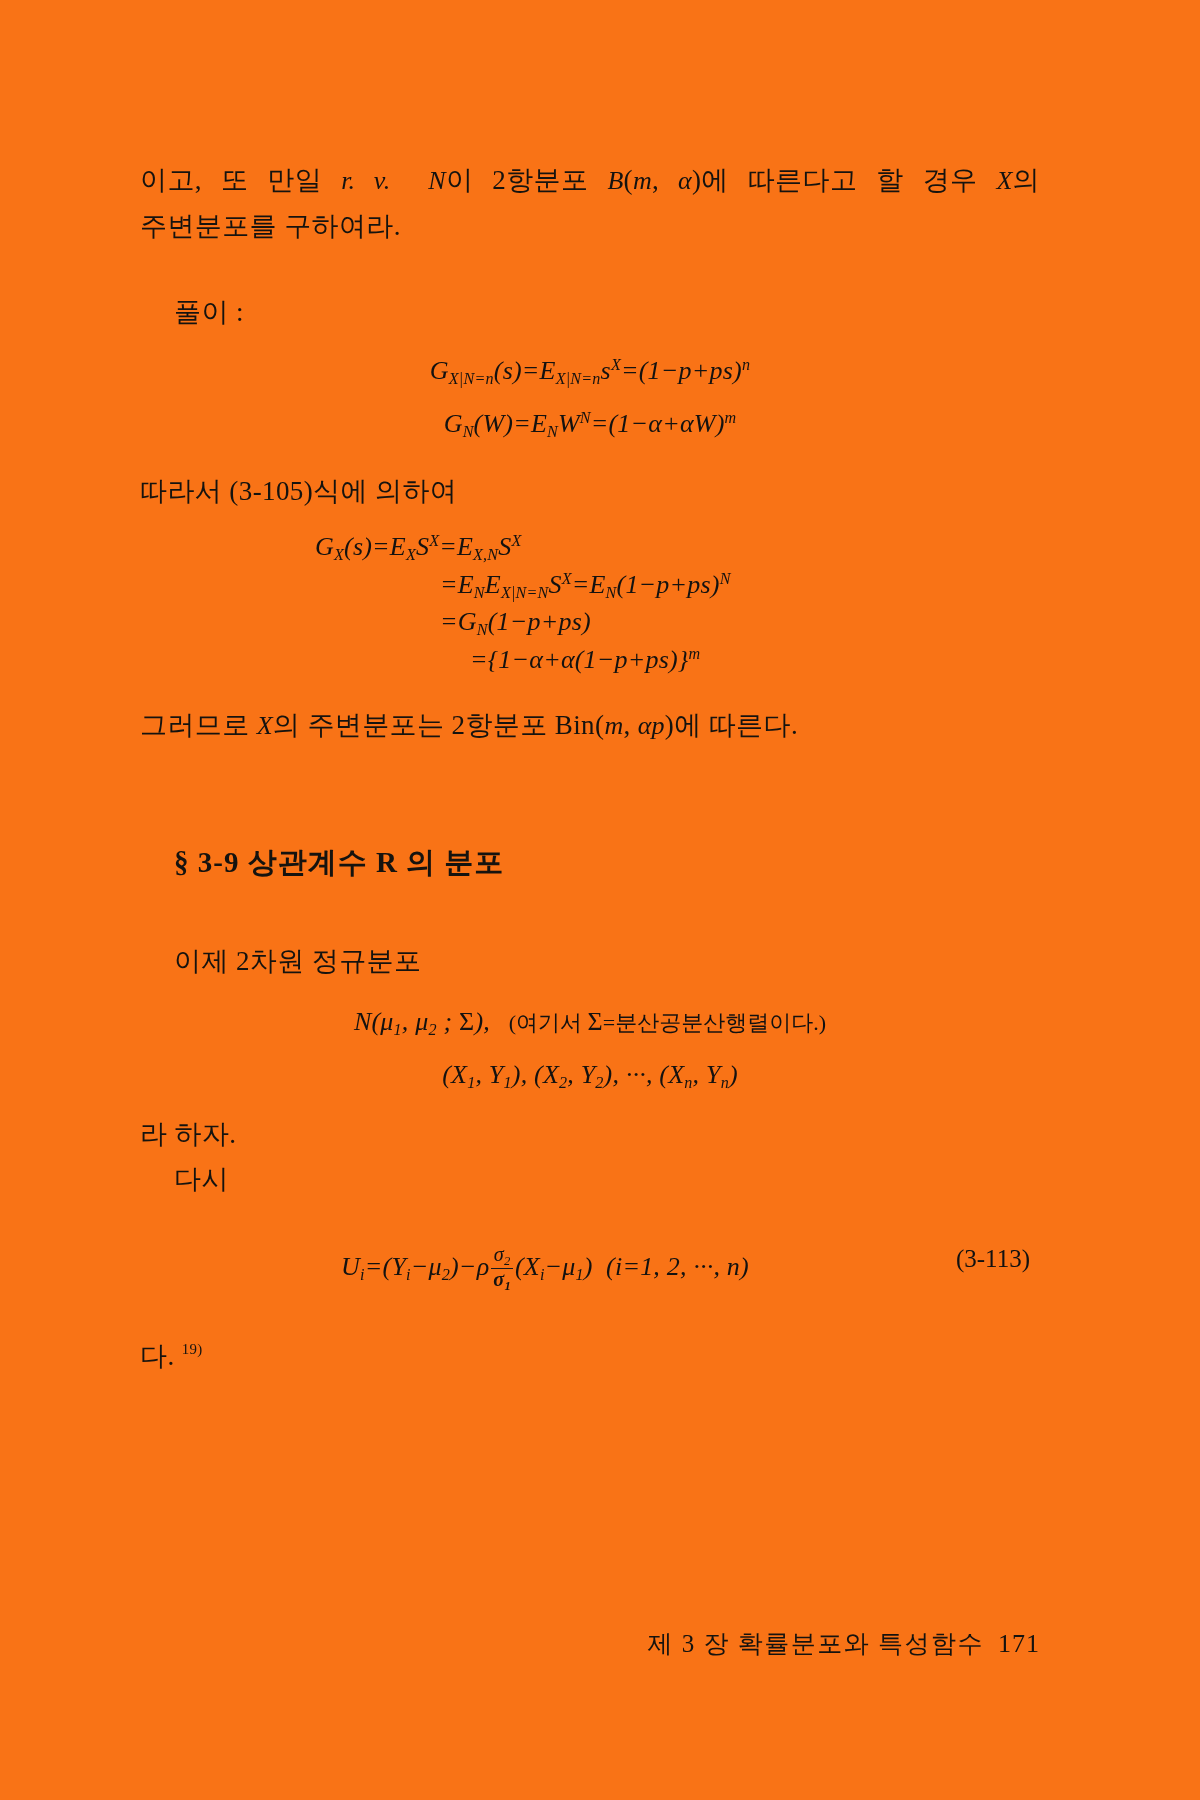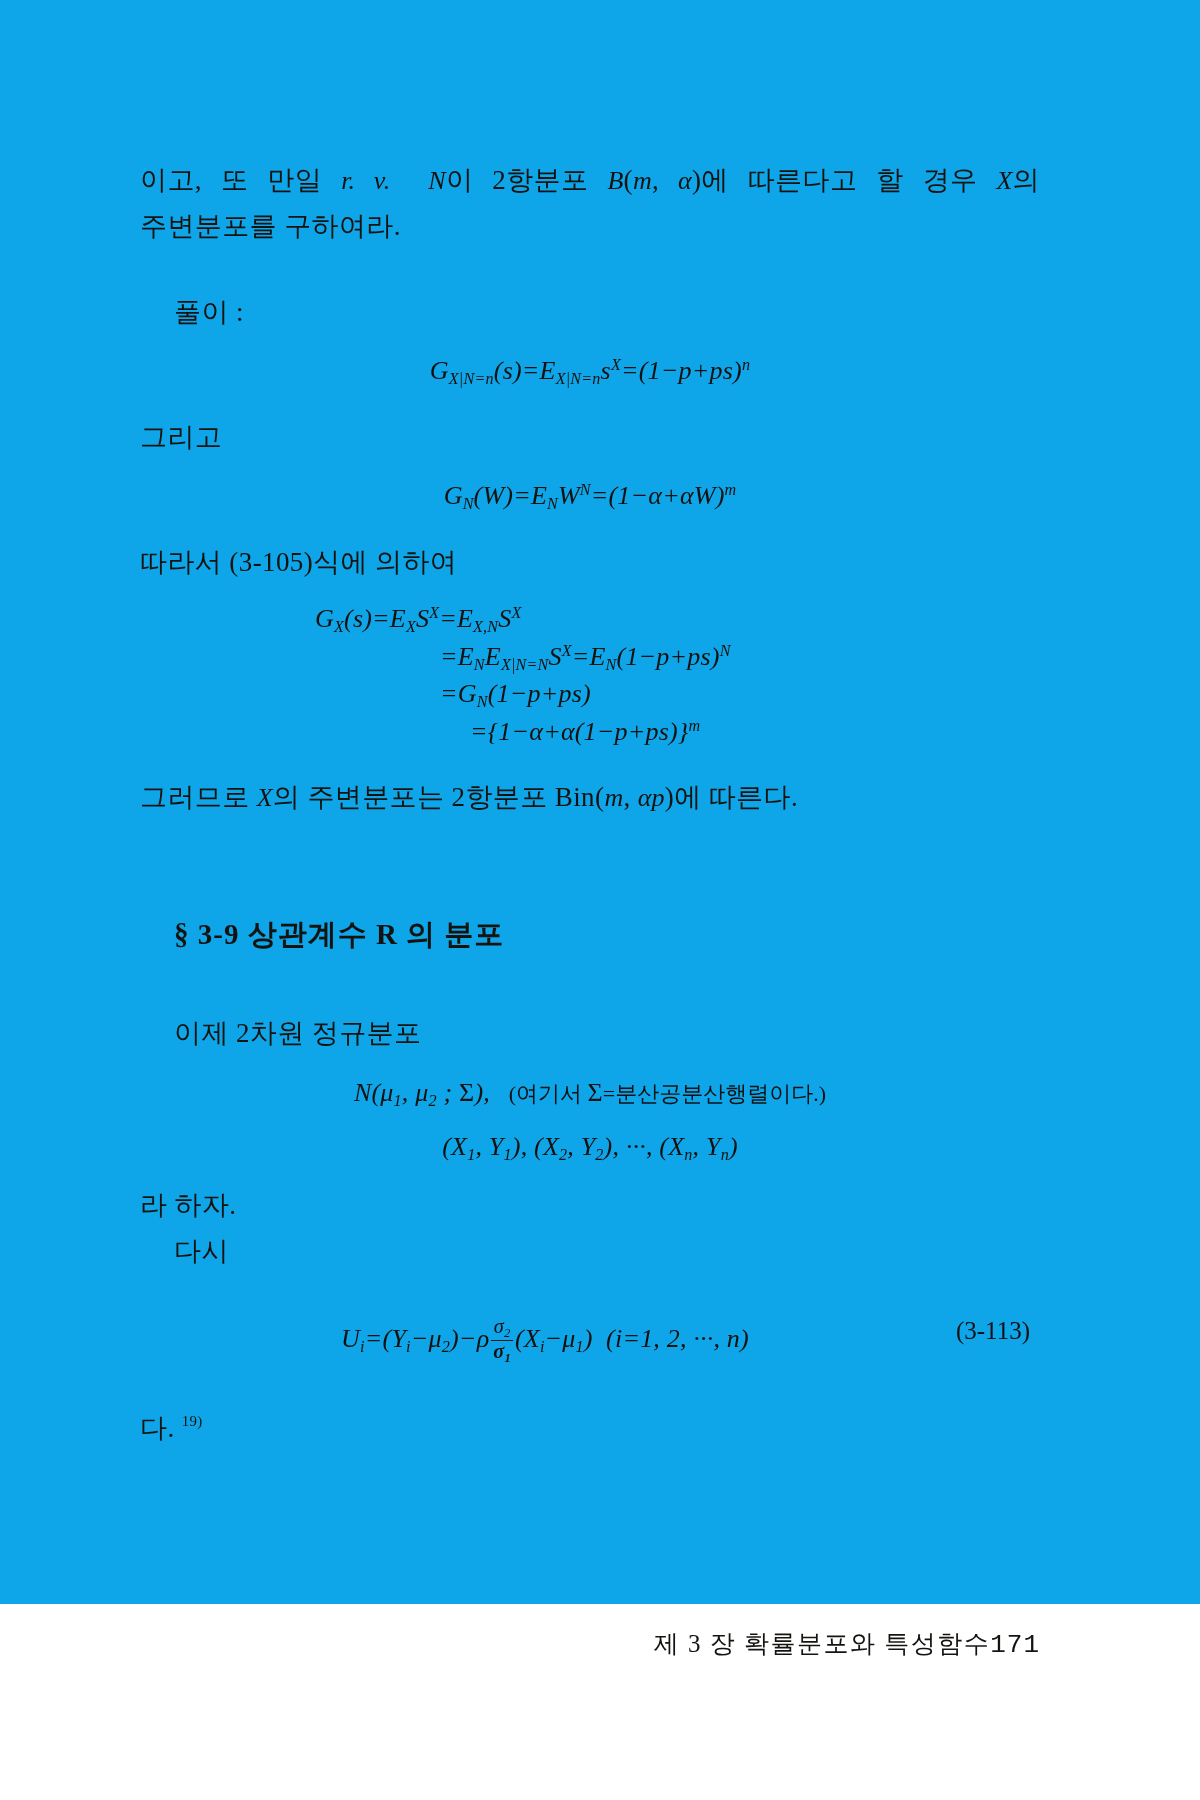--- a/index.html
+++ b/index.html
@@ -12,22 +12,22 @@
     background: #ffffff;
     font-family: "Liberation Serif", serif;
     color: #111111;
     position: relative;
     overflow: hidden;
   }
   .page {
     position: absolute;
     left: 0; top: 0;
     width: 1200px;
-    height: 1604px;
-    background: #0ea5e9;
+    height: 1800px;
+    background: #f97316;
   }
   .content {
     position: absolute;
     left: 140px;
     top: 160px;
     width: 900px;
   }
   .para {
     font-size: 27px;
     line-height: 1.55;
@@ -108,23 +108,24 @@
     position: absolute;
     left: 140px;
     top: 1627px;
     width: 900px;
     text-align: right;
     font-size: 25px;
     letter-spacing: 1.5px;
     color: #15130f;
   }
   .footer .pagenum {
-    font-family: Liberation Mono, monospace;
+    font-family: Liberation Serif, serif;
     font-variant: small-caps;
     letter-spacing: 1px;
+    margin-left: 14px;
     font-size: 26px;
   }
   .tiny-sup { font-size: 0.55em; vertical-align: 0.7em; font-style: normal; margin-top: 12px; }
   .nowrap { white-space: nowrap; }
 </style>
 </head>
 <body>
 
 <div class="page">
 
@@ -138,21 +139,20 @@
     </div>
 
     <p class="para indent-1 gap-md">풀이 :</p>
 
     <div class="math-line">
       <span class="math nowrap">
         G<sub>X|N=n</sub>(s)=E<sub>X|N=n</sub>s<sup>X</sup>=(1−<span>p</span>+<span>p</span>s)<sup>n</sup>
       </span>
     </div>
 
-    <p class="para gap-sm">그리고</p>
 
     <div class="math-line">
       <span class="math nowrap">
         G<sub>N</sub>(W)=E<sub>N</sub>W<sup>N</sup>=(1−<span>α</span>+<span>α</span>W)<sup>m</sup>
       </span>
     </div>
 
     <p class="para gap-sm">따라서 (3-105)식에 의하여</p>
 
     <div class="math-block">

